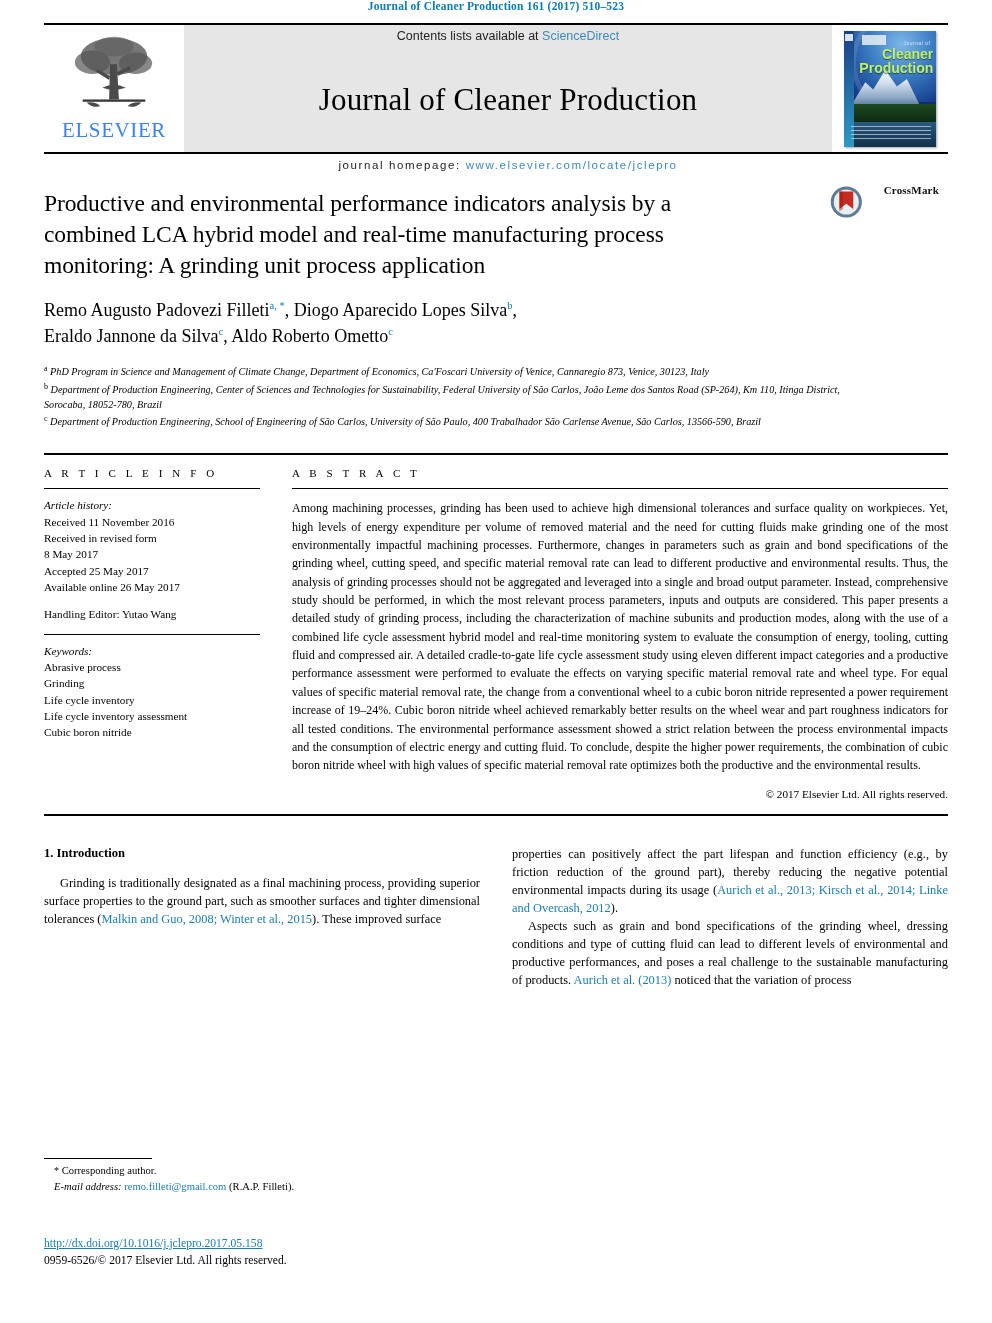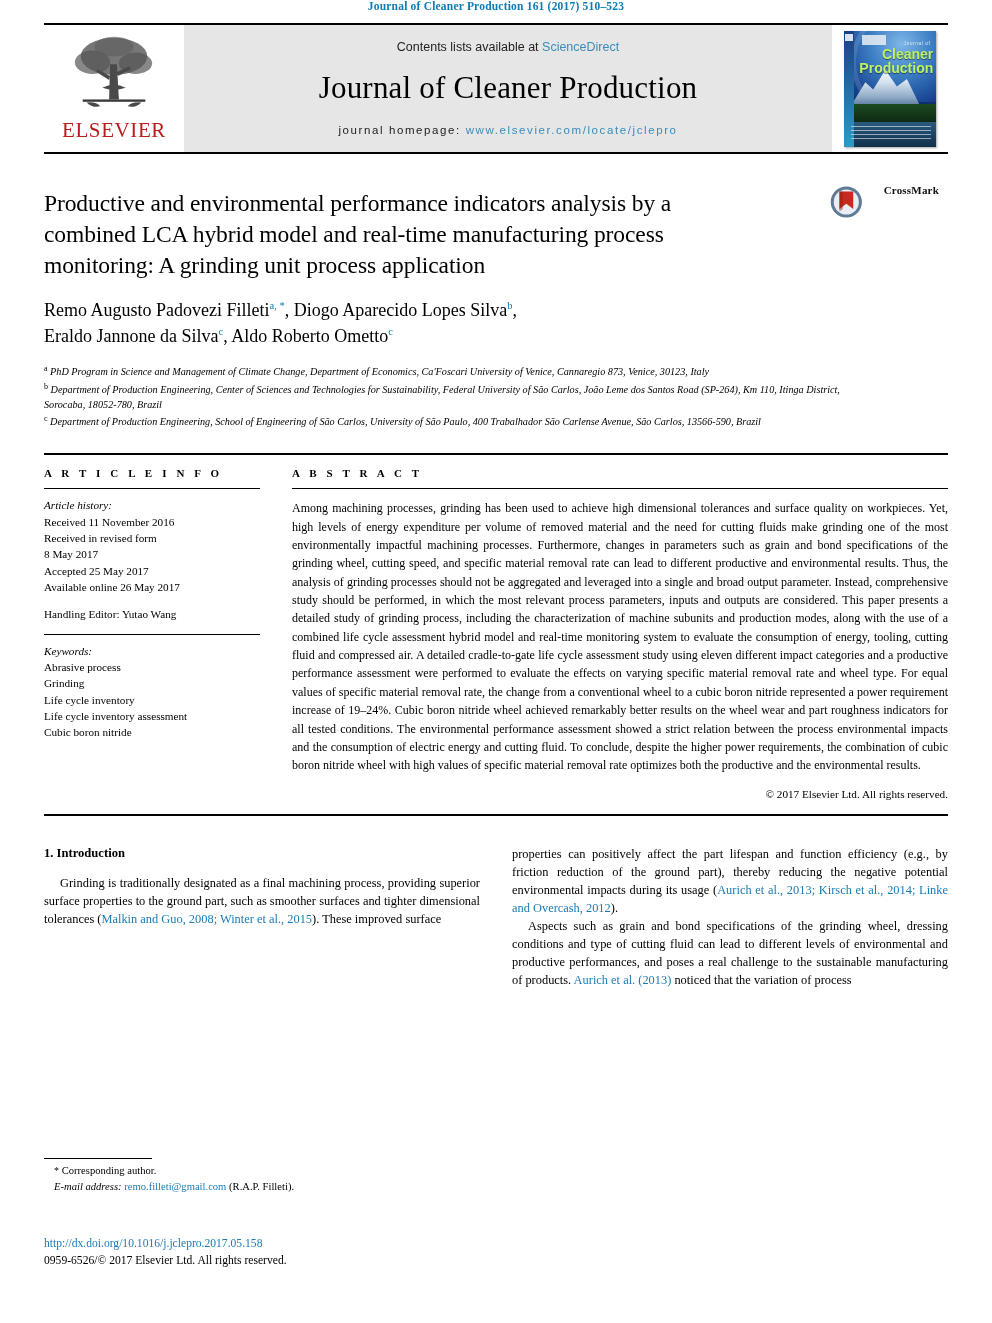--- a/index.html
+++ b/index.html
@@ -48,35 +48,36 @@
     flex: 0 0 140px;
     display: flex;
     flex-direction: column;
     align-items: center;
     justify-content: flex-start;
     padding-top: 6px;
     box-sizing: border-box;
   }
   .elsevier-tree { width: 98px; height: 88px; }
   .elsevier-word {
-    color: #b91c1c;
+    color: #3b82f6;
     font-family: "Liberation Serif", serif;
     font-size: 21px;
     letter-spacing: .6px;
     line-height: 1;
     margin-top: 1px;
   }
   .journal-banner {
     flex: 1 1 auto;
     background: #e6e6e6;
     display: flex;
     flex-direction: column;
     align-items: center;
-    justify-content: center;
+    justify-content: flex-start;
     padding: 4px 0 6px 0;
+    gap: 23px;
   }
   .contents-line {
     font-family: "Liberation Sans", sans-serif;
     font-size: 12.5px;
     color: #222;
   }
   .contents-line .sd { color: #3a8bbb; }
   .journal-name {
     font-family: "Liberation Serif", serif;
     font-size: 31px;
@@ -229,21 +230,21 @@
     width: 246px;
     padding-right: 30px;
     box-sizing: border-box;
   }
   .col-abstract {
     flex: 1 1 auto;
     padding-left: 2px;
   }
   .sec-head {
     font-family: "Liberation Serif", serif;
-    font-weight: bold;
+    font-weight: normal;
     font-size: 11px;
     letter-spacing: 3.6px;
     margin-bottom: 9px;
   }
   .rule { border-top: 1px solid #000; margin: 0 0 8px 0; }
   .rule-abs { border-top: 1px solid #000; margin: 0 0 10px 0; }
   .info-block {
     font-family: "Liberation Serif", serif;
     font-size: 11.2px;
     line-height: 1.46;
@@ -309,20 +310,21 @@
     position: absolute;
     left: 44px;
     top: 1236px;
     width: 436px;
   }
   .doi-link {
     font-family: "Liberation Serif", serif;
     font-size: 11.6px;
     color: #1a7cb5;
     line-height: 1.45;
+    text-decoration: underline;
   }
   .issn {
     font-family: "Liberation Serif", serif;
     font-size: 11.6px;
     line-height: 1.45;
   }
 </style>
 </head>
 <body>
 

